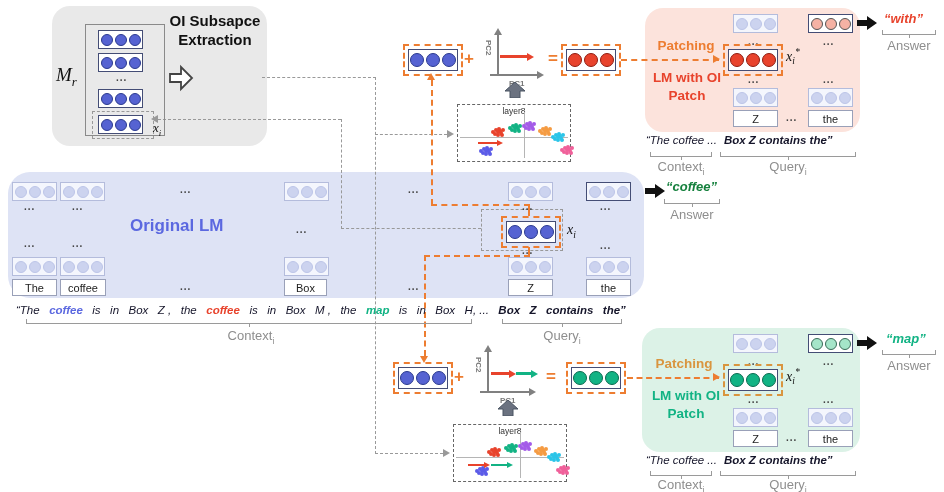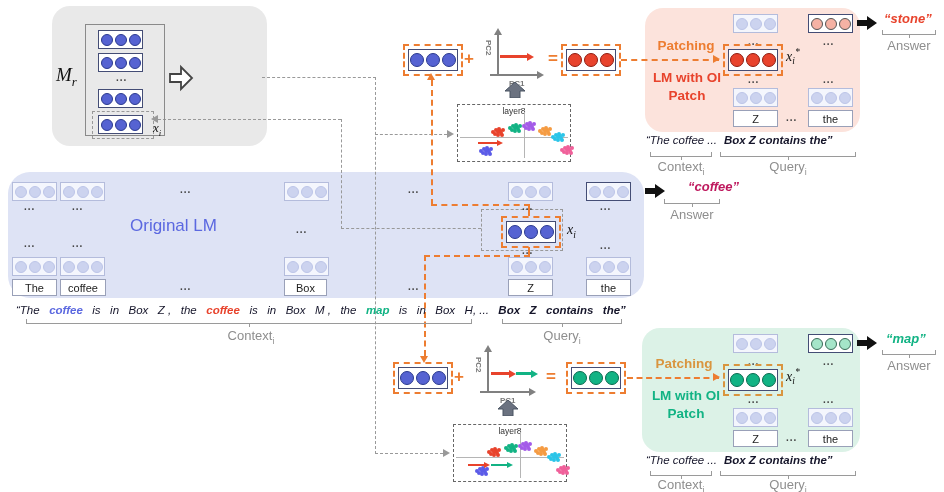--- a/index.html
+++ b/index.html
@@ -67,21 +67,21 @@
   .blob{position:absolute;width:4px;height:4px;border-radius:50%;background:currentColor;
         box-shadow:3px 1px 0 currentColor,-3px 2px 0 currentColor,1px -3px 0 currentColor,
                    -2px -2px 0 currentColor,5px -2px 0 currentColor,-5px 0 0 currentColor,
                    0 3px 0 currentColor,4px 3px 0 currentColor,2px -1px 0 currentColor;}
   .sline{position:absolute;height:2.2px;}
   .shead{position:absolute;width:0;height:0;border:3.5px solid transparent;border-left-width:6px;}
   
   .title{position:absolute;font-size:15px;font-weight:bold;color:#111;text-align:center;line-height:1.25;}
   .pca{position:absolute;left:197px;top:57px;width:64px;height:42px;background:#fff;border:1.6px solid #333;
        border-radius:10px;display:flex;align-items:center;justify-content:center;font-size:16px;color:#111;}
-  .lm-label{position:absolute;font-size:17px;font-weight:normal;color:#5b68e0;}
+  .lm-label{position:absolute;font-size:17px;font-weight:bold;color:#5b68e0;}
   .op{position:absolute;font-size:17px;font-weight:bold;color:#ed7d31;}
   .patch-t{position:absolute;font-size:13.5px;font-weight:bold;text-align:center;}
   .ans{position:absolute;font-size:13px;font-weight:bold;font-style:italic;}
   .sentence{position:absolute;left:16px;top:304px;width:610px;display:flex;justify-content:space-between;
             font-size:11.5px;font-style:italic;color:#15152a;white-space:nowrap;}
   .sentence .w-blue{color:#5b68e0;font-weight:bold;}
   .sentence .w-red{color:#e8432c;font-weight:bold;}
   .sentence .w-green{color:#12b384;font-weight:bold;}
   .sentence .w-bold{font-weight:bold;}
   .cap{position:absolute;font-size:11.5px;font-style:italic;color:#15152a;display:flex;gap:7px;white-space:nowrap;}
@@ -116,20 +116,24 @@
   <div class="vd o" style="left:528px;top:204px;height:12px;"></div>
   <div class="vd o" style="left:528px;top:247px;height:9px;"></div>
   <div class="hd o" style="left:424px;top:255px;width:106px;"></div>
   <div class="vd o" style="left:424px;top:255px;height:101px;"></div>
   <div class="tri d" style="left:420px;top:356px;"></div>
   <div class="hd o" style="left:621px;top:59px;width:98px;"></div>
   <div class="tri r or" style="left:713px;top:55px;"></div>
   <div class="hd o" style="left:627px;top:377px;width:92px;"></div>
   <div class="tri r or" style="left:713px;top:373px;"></div>
 
+  <div class="title" style="left:163px;top:12px;width:104px;">
+    <span>OI Subsapce</span><br>
+    <span>Extraction</span>
+  </div>
   <div class="abs math" style="left:56px;top:64px;font-size:19px;">
     <span>M</span><sub>r</sub>
   </div>
   <div class="abs" style="left:85px;top:24px;width:78px;height:110px;border:1px solid #8a8a8a;"></div>
   <div class="vec" style="left:98px;top:30px;">
       <span class="c"></span>
       <span class="c"></span>
       <span class="c"></span>
     </div>
   <div class="vec" style="left:98px;top:53px;">
@@ -317,21 +321,21 @@
   <div class="vec faded" style="left:586px;top:257px;">
       <span class="c"></span>
       <span class="c"></span>
       <span class="c"></span>
     </div>
   <div class="tok" style="left:586px;top:279px;width:45px;">the</div>
 
   <svg class="blk-arrow" style="left:645px;top:184px;" width="20" height="14" viewBox="0 0 20 14">
     <path d="M0,4 h10 V0 l10,7 -10,7 V10 H0 z" fill="#111"></path>
   </svg>
-  <div class="ans" style="left:688px;top:179px;color:#be185d;font-style:italic;">“coffee”</div>
+  <div class="ans" style="left:666px;top:179px;color:#15803d;font-style:italic;">“coffee”</div>
   <div class="brace" style="left:664px;top:199px;width:56px;"></div>
   <div class="lab" style="left:662px;top:207px;width:60px;">Answer</div>
 
   <div class="sentence">
       <span>“The</span>
       <span class="w-blue">coffee</span>
       <span>is</span>
       <span>in</span>
       <span>Box</span>
       <span>Z ,</span>
@@ -395,21 +399,21 @@
       <span class="c"></span>
       <span class="c"></span>
       <span class="c"></span>
     </div>
   <div class="tok" style="left:733px;top:110px;width:45px;">Z</div>
   <div class="dots" style="left:786px;top:112px;">...</div>
   <div class="tok" style="left:808px;top:110px;width:45px;">the</div>
   <svg class="blk-arrow" style="left:857px;top:16px;" width="20" height="14" viewBox="0 0 20 14">
     <path d="M0,4 h10 V0 l10,7 -10,7 V10 H0 z" fill="#111"></path>
   </svg>
-  <div class="ans" style="left:884px;top:11px;color:#e8432c;">“stone”</div>
+  <div class="ans" style="left:884px;top:11px;color:#e8432c;">“with”</div>
   <div class="brace" style="left:882px;top:30px;width:54px;"></div>
   <div class="lab" style="left:879px;top:38px;width:60px;">Answer</div>
   <div class="cap" style="left:646px;top:134px;">
     <span>“The coffee ...</span>
     <span class="q">Box Z contains the”</span>
   </div>
   <div class="brace" style="left:650px;top:152px;width:62px;"></div>
   <div class="lab" style="left:646px;top:159px;width:70px;">
     <span>Context</span><sub>i</sub>
   </div>

